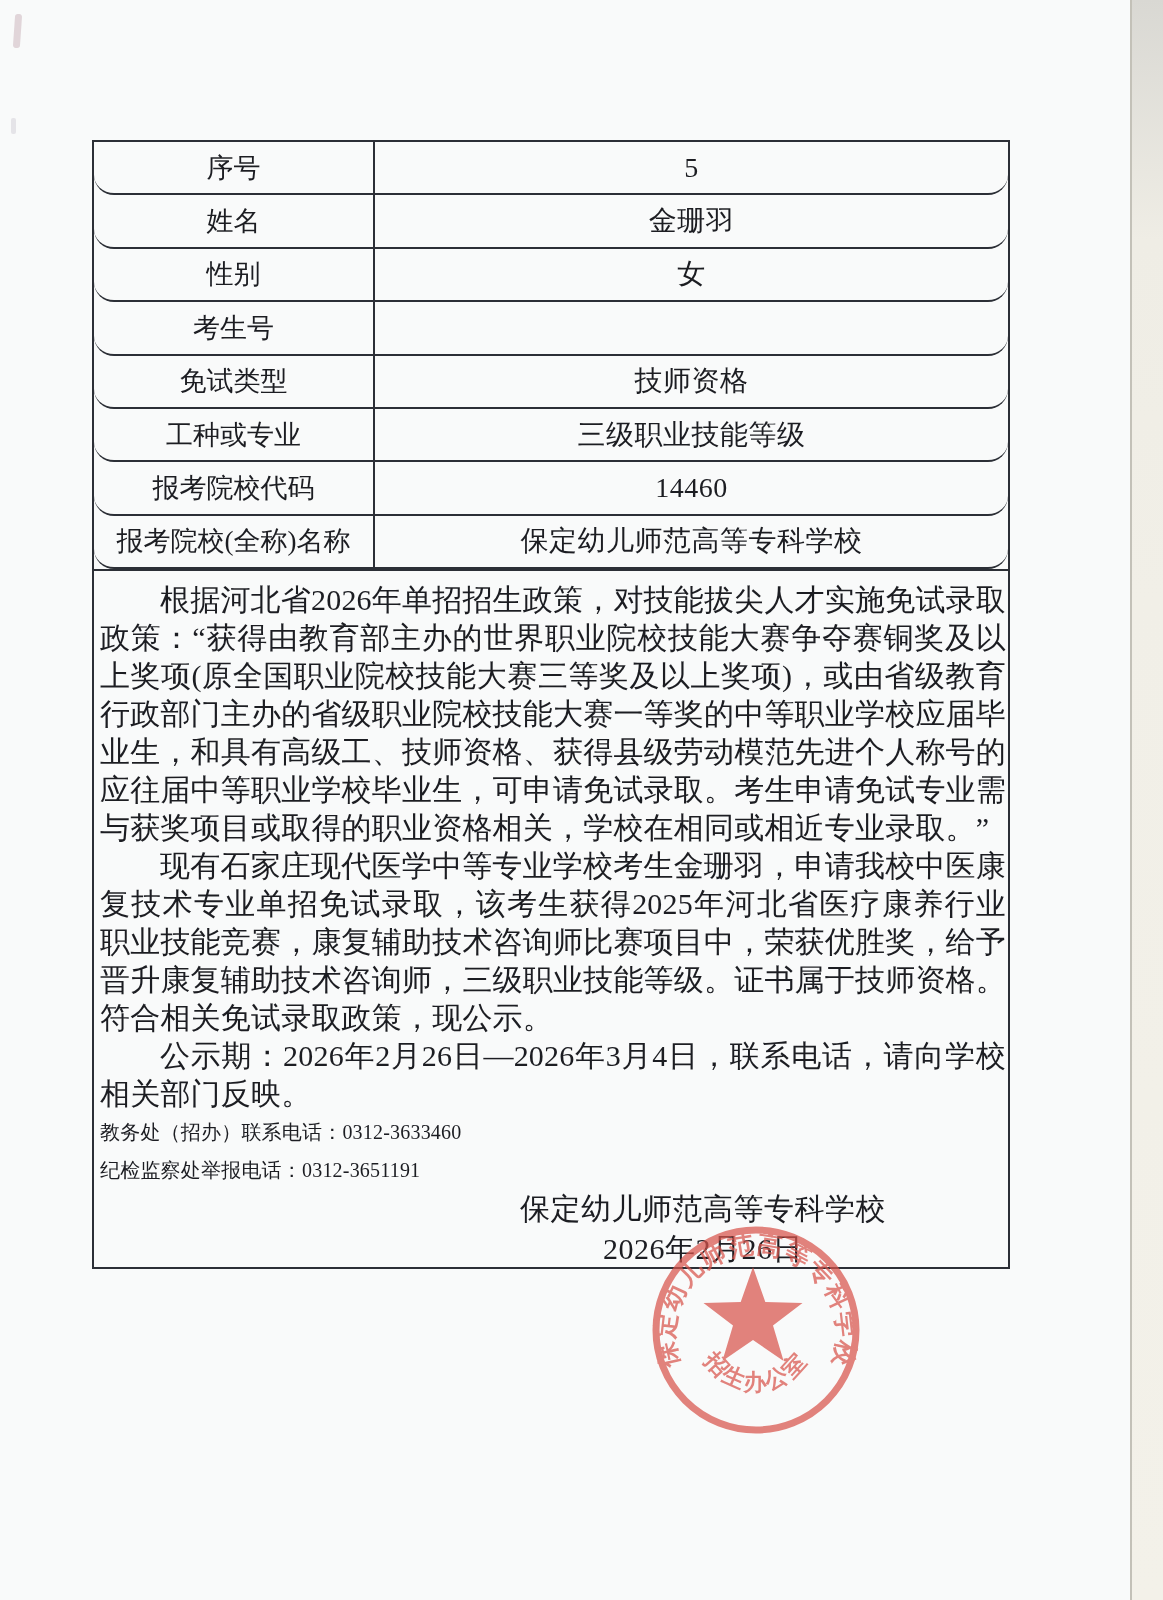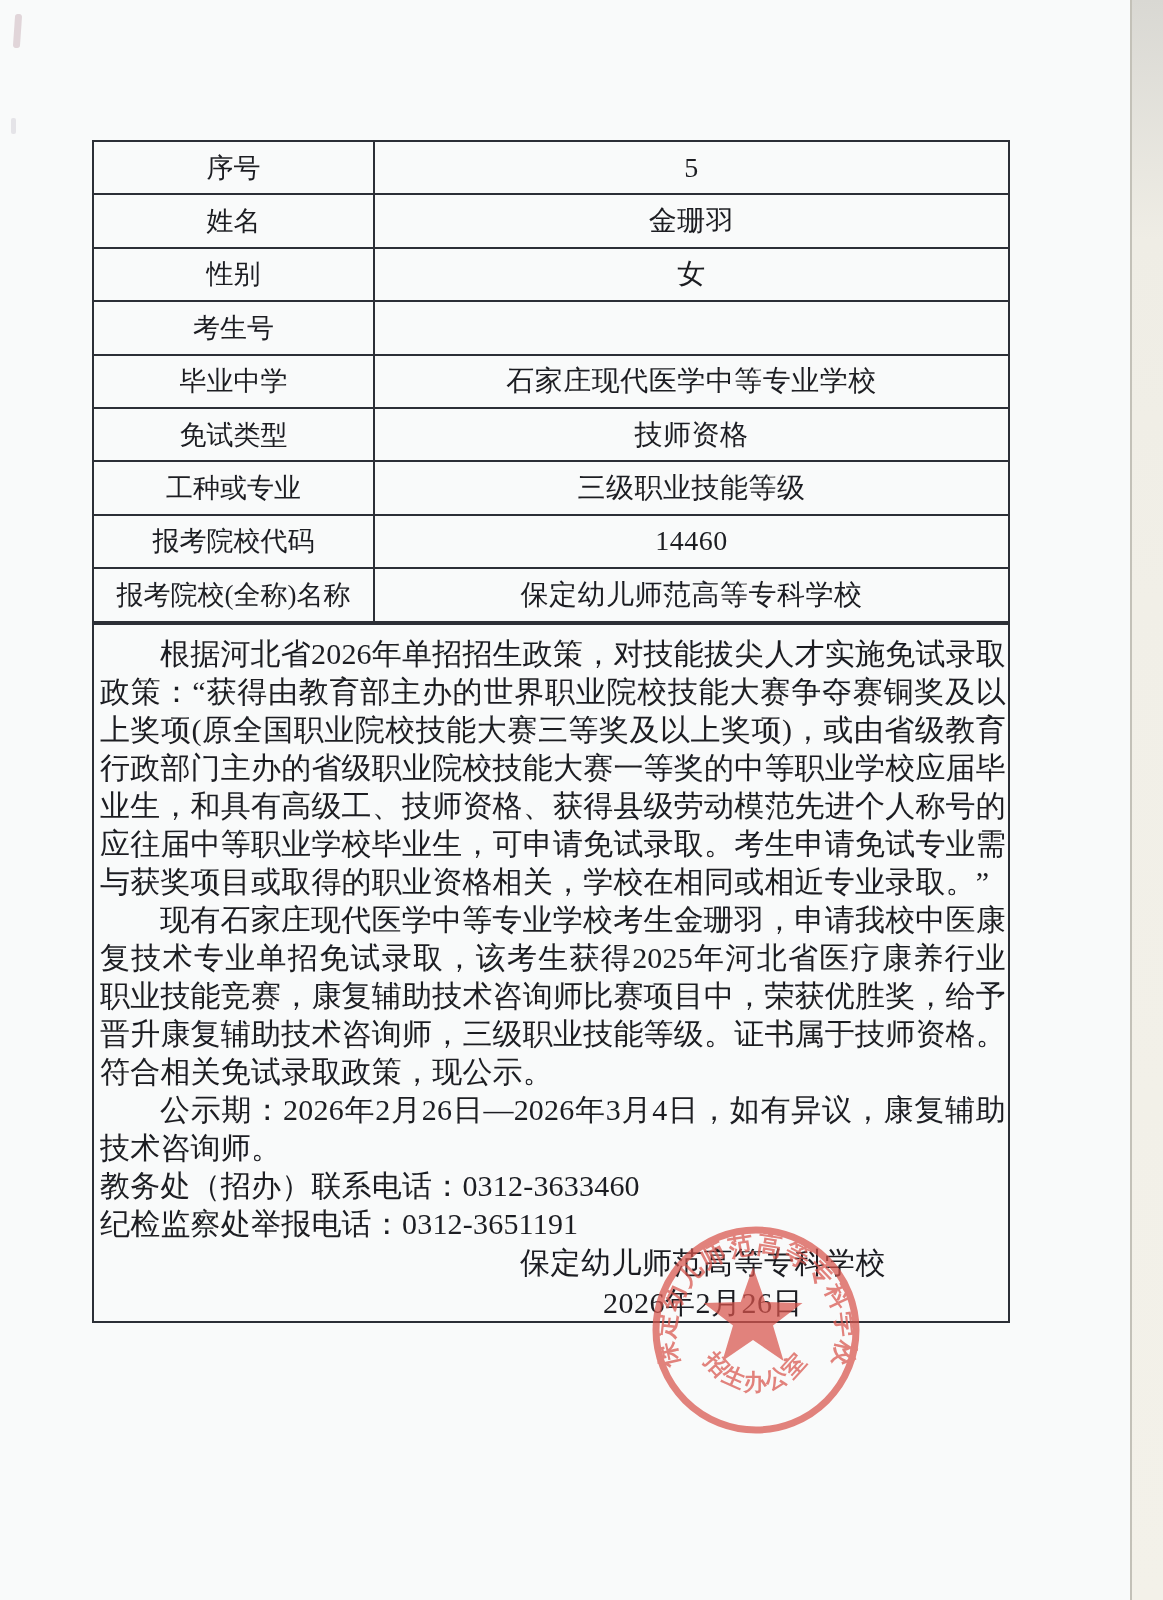--- a/index.html
+++ b/index.html
@@ -37,20 +37,21 @@
     position:absolute;left:92px;top:140px;width:918px;box-sizing:border-box;
   }
   
   .info-table{
     border:2px solid var(--border);
     border-bottom:none;
   }
   .t-row{
     display:flex;height:53.4px;box-sizing:border-box;
     border-bottom:2px solid var(--border);
+    border-radius:20px;
   }
   .t-label{
     width:281px;box-sizing:border-box;flex:0 0 281px;
     border-right:2px solid var(--border);
     display:flex;align-items:center;justify-content:center;
     font-size:27px;white-space:nowrap;overflow:hidden;
   }
   .t-value{
     flex:1;display:flex;align-items:center;justify-content:center;
     font-size:28px;white-space:nowrap;overflow:hidden;
@@ -62,21 +63,21 @@
     height:700px;box-sizing:border-box;
     padding:10px 2px 0 6px;
     overflow:hidden;
   }
   .notice-box p{margin:0;}
   .p-body{
     font-size:30px;line-height:38px;
     text-align:justify;text-indent:2em;letter-spacing:.2px;
   }
   .p-contact{
-    font-size:30px;line-height:38px;letter-spacing:.2px;
+    font-size:20px;line-height:38px;letter-spacing:.2px;
   }
   .p-signature,.p-date{
     font-size:30px;line-height:40px;
     text-align:center;padding-left:300px;letter-spacing:.5px;
   }
   
   .seal{
     position:absolute;left:641px;top:1215px;width:230px;height:230px;
     pointer-events:none;
   }
@@ -110,44 +111,40 @@
           <div class="t-value">金珊羽</div>
         </div>
         <div class="t-row">
           <div class="t-label">性别</div>
           <div class="t-value">女</div>
         </div>
         <div class="t-row">
           <div class="t-label">考生号</div>
         </div>
         <div class="t-row">
-          <div class="t-label">毕业中学</div>
-          <div class="t-value">石家庄现代医学中等专业学校</div>
-        </div>
-        <div class="t-row">
           <div class="t-label">免试类型</div>
           <div class="t-value">技师资格</div>
         </div>
         <div class="t-row">
           <div class="t-label">工种或专业</div>
           <div class="t-value">三级职业技能等级</div>
         </div>
         <div class="t-row">
           <div class="t-label">报考院校代码</div>
           <div class="t-value">14460</div>
         </div>
         <div class="t-row">
           <div class="t-label">报考院校(全称)名称</div>
           <div class="t-value">保定幼儿师范高等专科学校</div>
         </div>
       </div>
     <div class="notice-box">
         <p class="p-body">根据河北省2026年单招招生政策，对技能拔尖人才实施免试录取政策：“获得由教育部主办的世界职业院校技能大赛争夺赛铜奖及以上奖项(原全国职业院校技能大赛三等奖及以上奖项)，或由省级教育行政部门主办的省级职业院校技能大赛一等奖的中等职业学校应届毕业生，和具有高级工、技师资格、获得县级劳动模范先进个人称号的应往届中等职业学校毕业生，可申请免试录取。考生申请免试专业需与获奖项目或取得的职业资格相关，学校在相同或相近专业录取。”</p>
         <p class="p-body">现有石家庄现代医学中等专业学校考生金珊羽，申请我校中医康复技术专业单招免试录取，该考生获得2025年河北省医疗康养行业职业技能竞赛，康复辅助技术咨询师比赛项目中，荣获优胜奖，给予晋升康复辅助技术咨询师，三级职业技能等级。证书属于技师资格。符合相关免试录取政策，现公示。</p>
-        <p class="p-body">公示期：2026年2月26日—2026年3月4日，如有异议，康复辅助技术咨询师。</p>
+        <p class="p-body">公示期：2026年2月26日—2026年3月4日，联系电话，请向学校相关部门反映。</p>
         <p class="p-contact">教务处（招办）联系电话：0312-3633460</p>
         <p class="p-contact">纪检监察处举报电话：0312-3651191</p>
         <p class="p-signature">保定幼儿师范高等专科学校</p>
         <p class="p-date">2026年2月26日</p>
       </div>
   </div>
 
   <div class="seal">
     <svg viewBox="-115 -115 230 230" width="230" height="230">
       <defs>

